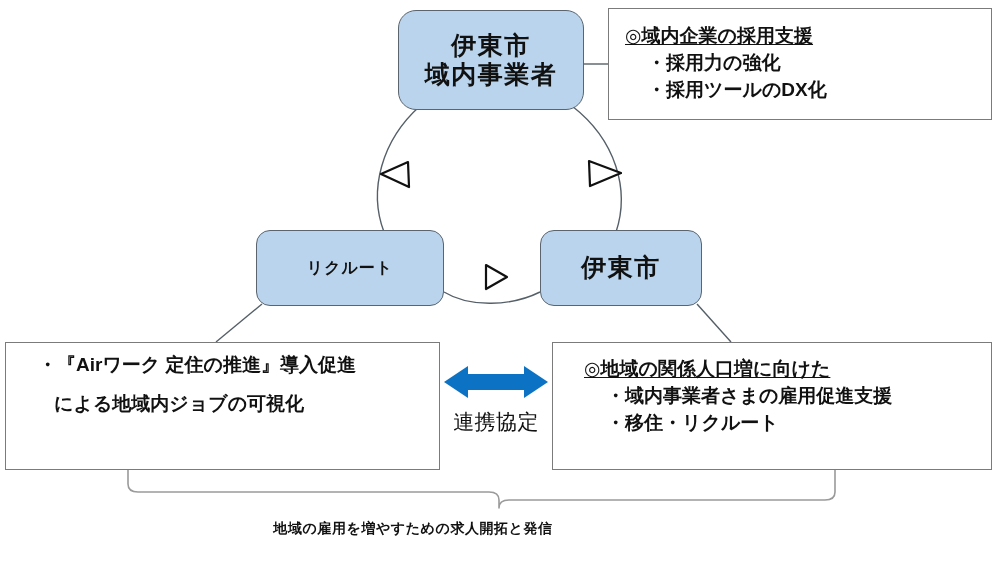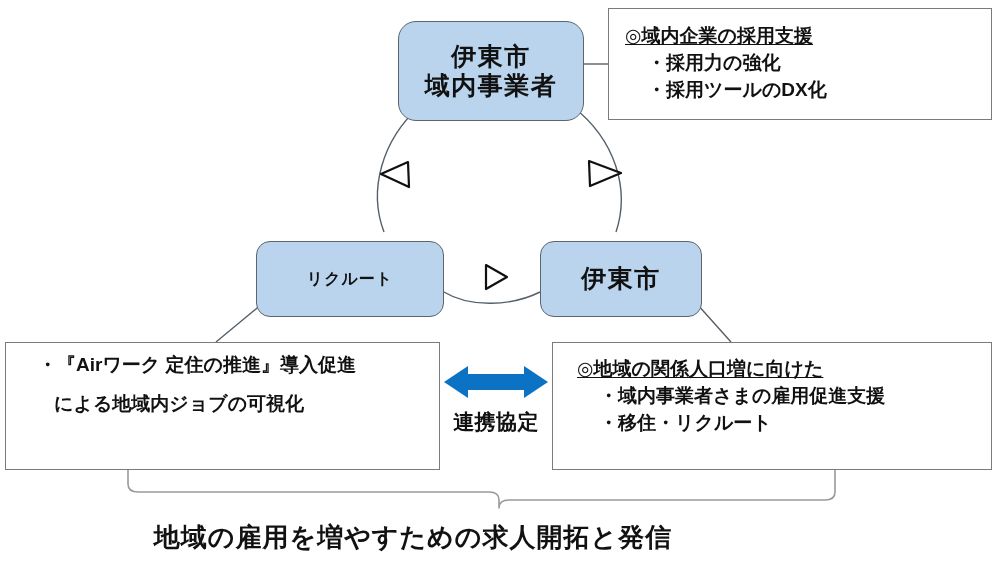--- a/index.html
+++ b/index.html
@@ -35,21 +35,20 @@
     border: 1.4px solid #5a6570;
     border-radius: 14px;
     display: flex;
     align-items: center;
     justify-content: center;
     text-align: center;
     font-weight: bold;
     color: #111111;
     letter-spacing: 0.06em;
     line-height: 1.18;
-    margin-top: 11px;
   }
   #node-top {
     left: 398px; top: 10px; width: 186px; height: 100px;
     font-size: 25px; border-radius: 18px;
   }
   #node-left {
     left: 256px; top: 230px; width: 188px; height: 76px;
     font-size: 16px;
   }
   #node-right {
@@ -74,47 +73,47 @@
   #panel-topright {
     left: 608px; top: 8px; width: 384px; height: 112px;
     padding-top: 14px; padding-left: 16px;
   }
   #panel-left {
     left: 5px; top: 342px; width: 435px; height: 128px;
     padding-top: 9px; padding-left: 10px;
   }
   #panel-right {
     left: 552px; top: 342px; width: 440px; height: 128px;
-    padding-top: 13px; padding-left: 24px;
+    padding-top: 13px; padding-left: 31px;
   }
   .hd {
     text-decoration: underline;
     text-underline-offset: 2px;
     display: block;
   }
   .li { display: block; padding-left: 22px; }
   .li2 { display: block; padding-left: 38px; margin-top: 12px; }
 
   
   #center-group {
     position: absolute;
     left: 442px; top: 362px; width: 108px; height: 96px;
     display: flex; flex-direction: column;
     align-items: center; justify-content: flex-start;
   }
   #center-label {
-    font-size: 21px; font-weight: bold; color: #111111;
+    font-size: 21px; font-weight: normal; color: #111111;
     letter-spacing: 0.02em; margin-top: 6px; white-space: nowrap;
   }
   
   #caption {
     position: absolute;
     left: 0; top: 520px; width: 826px;
     text-align: center;
-    font-size: 26px; font-weight: bold;
+    font-size: 14px; font-weight: bold;
     color: #111111; letter-spacing: 0.04em;
   }
 </style>
 </head>
 <body>
 
 <div id="canvas">
 
   <svg class="layer" viewBox="0 0 1000 575" xmlns="http://www.w3.org/2000/svg">
 

